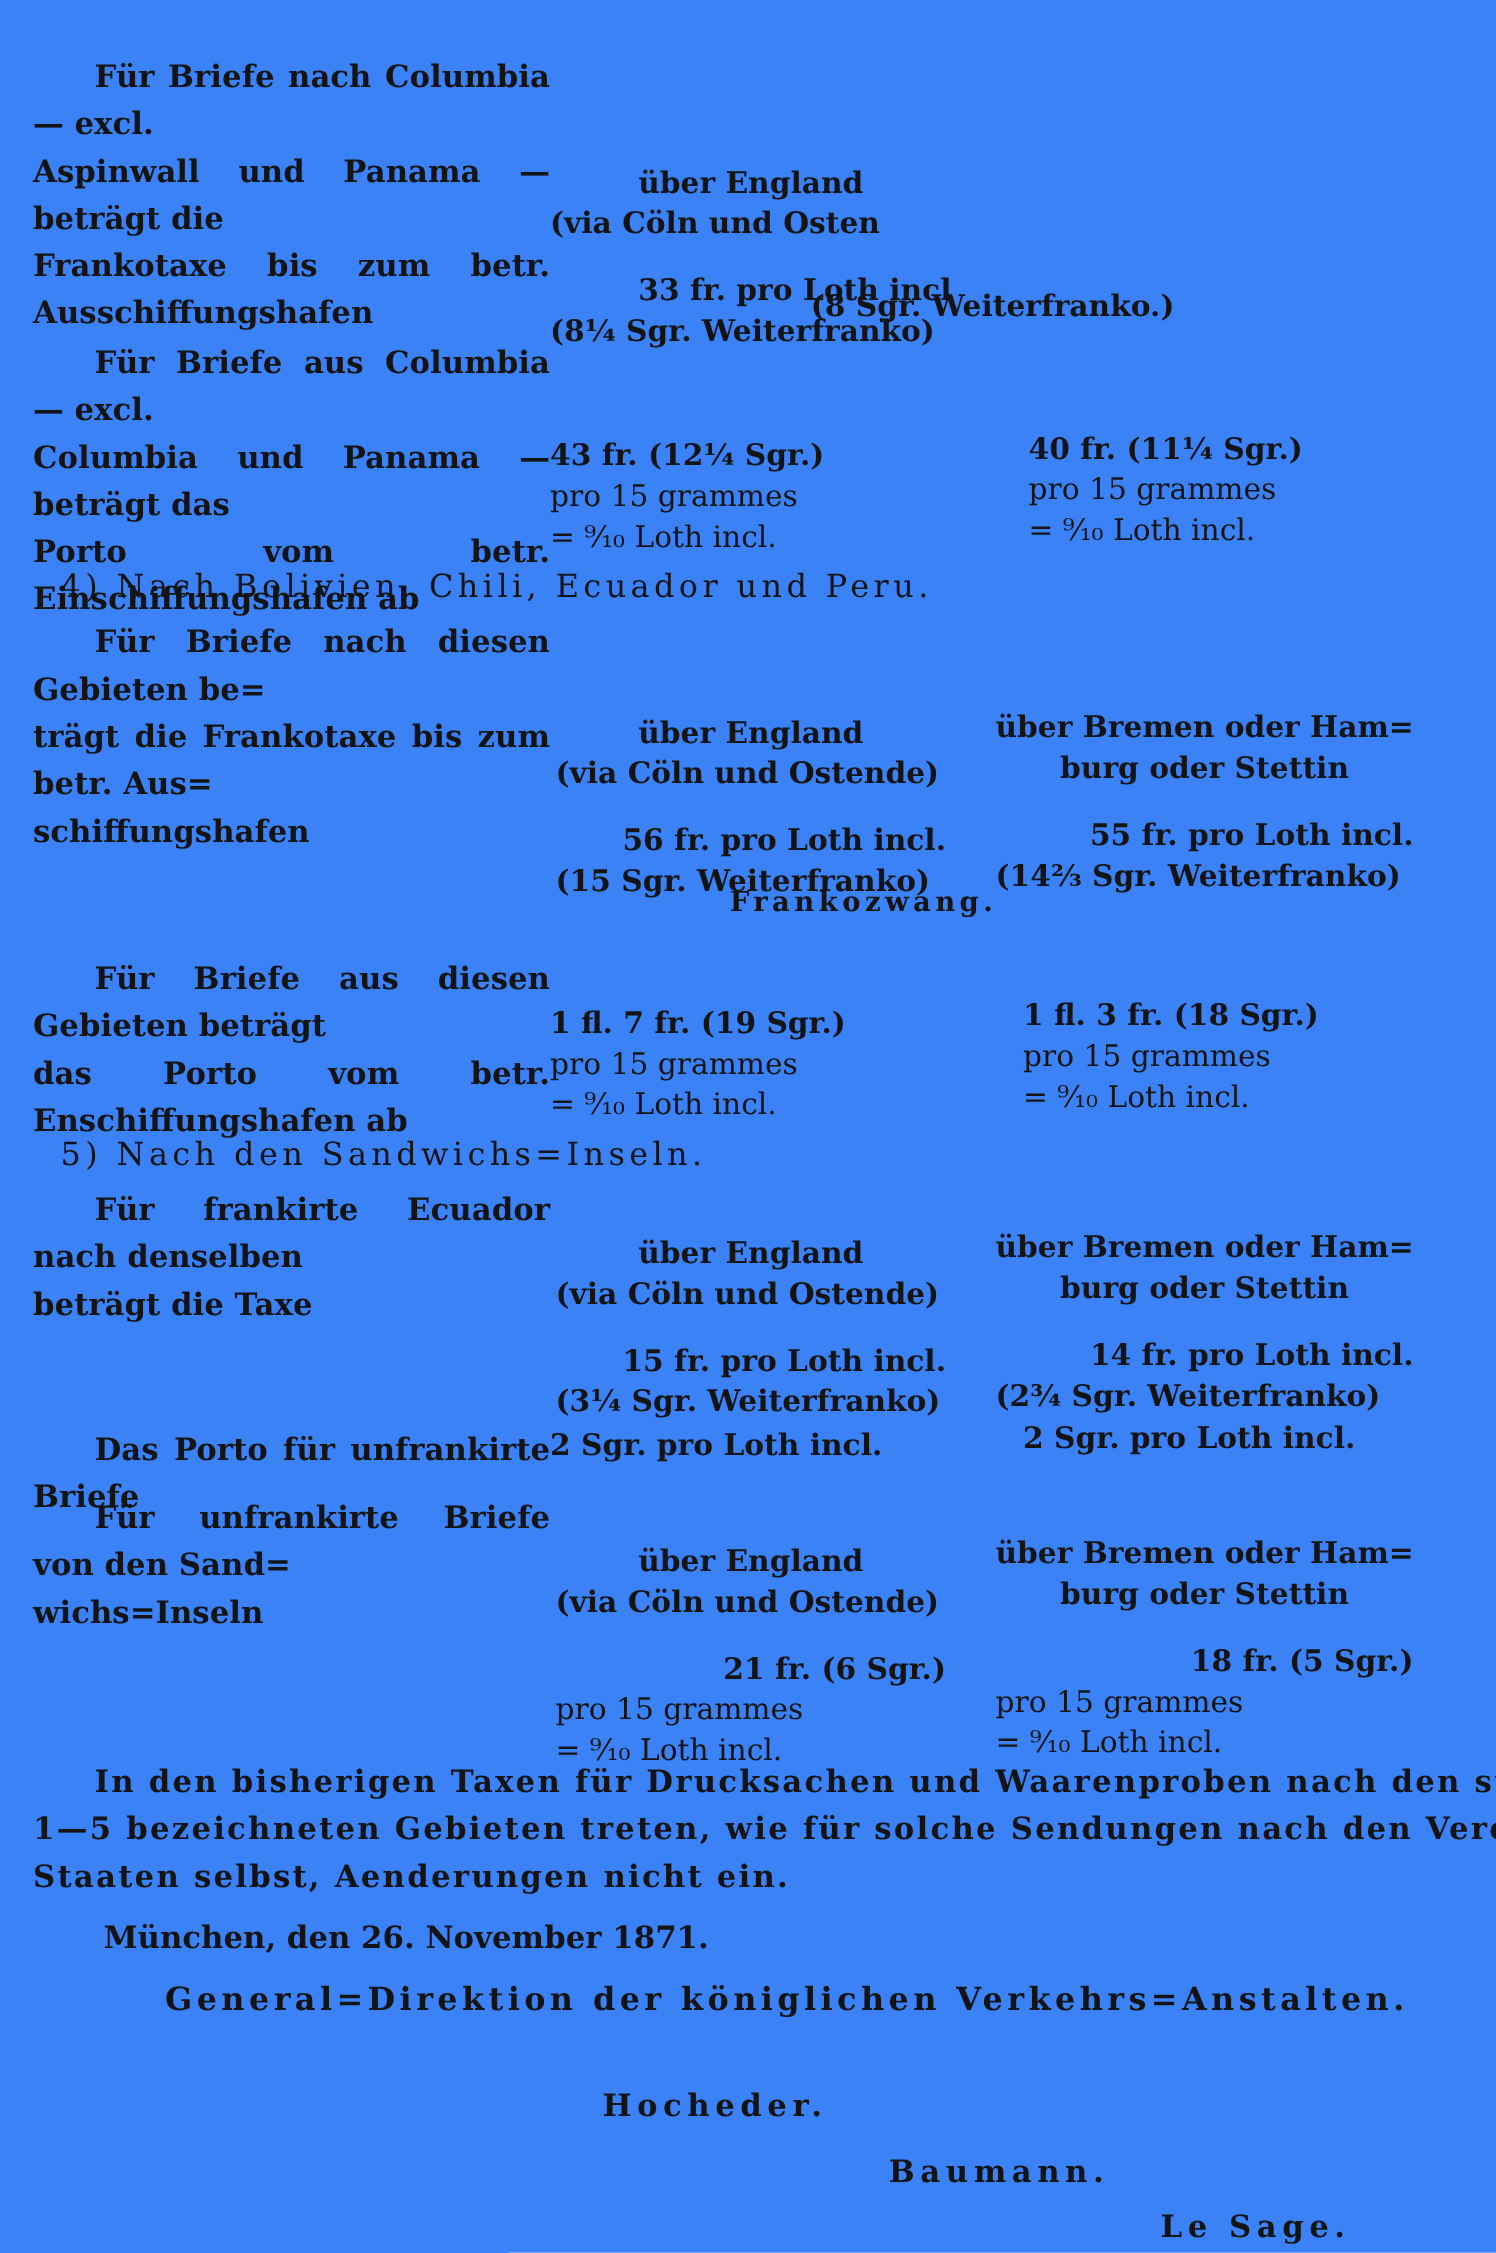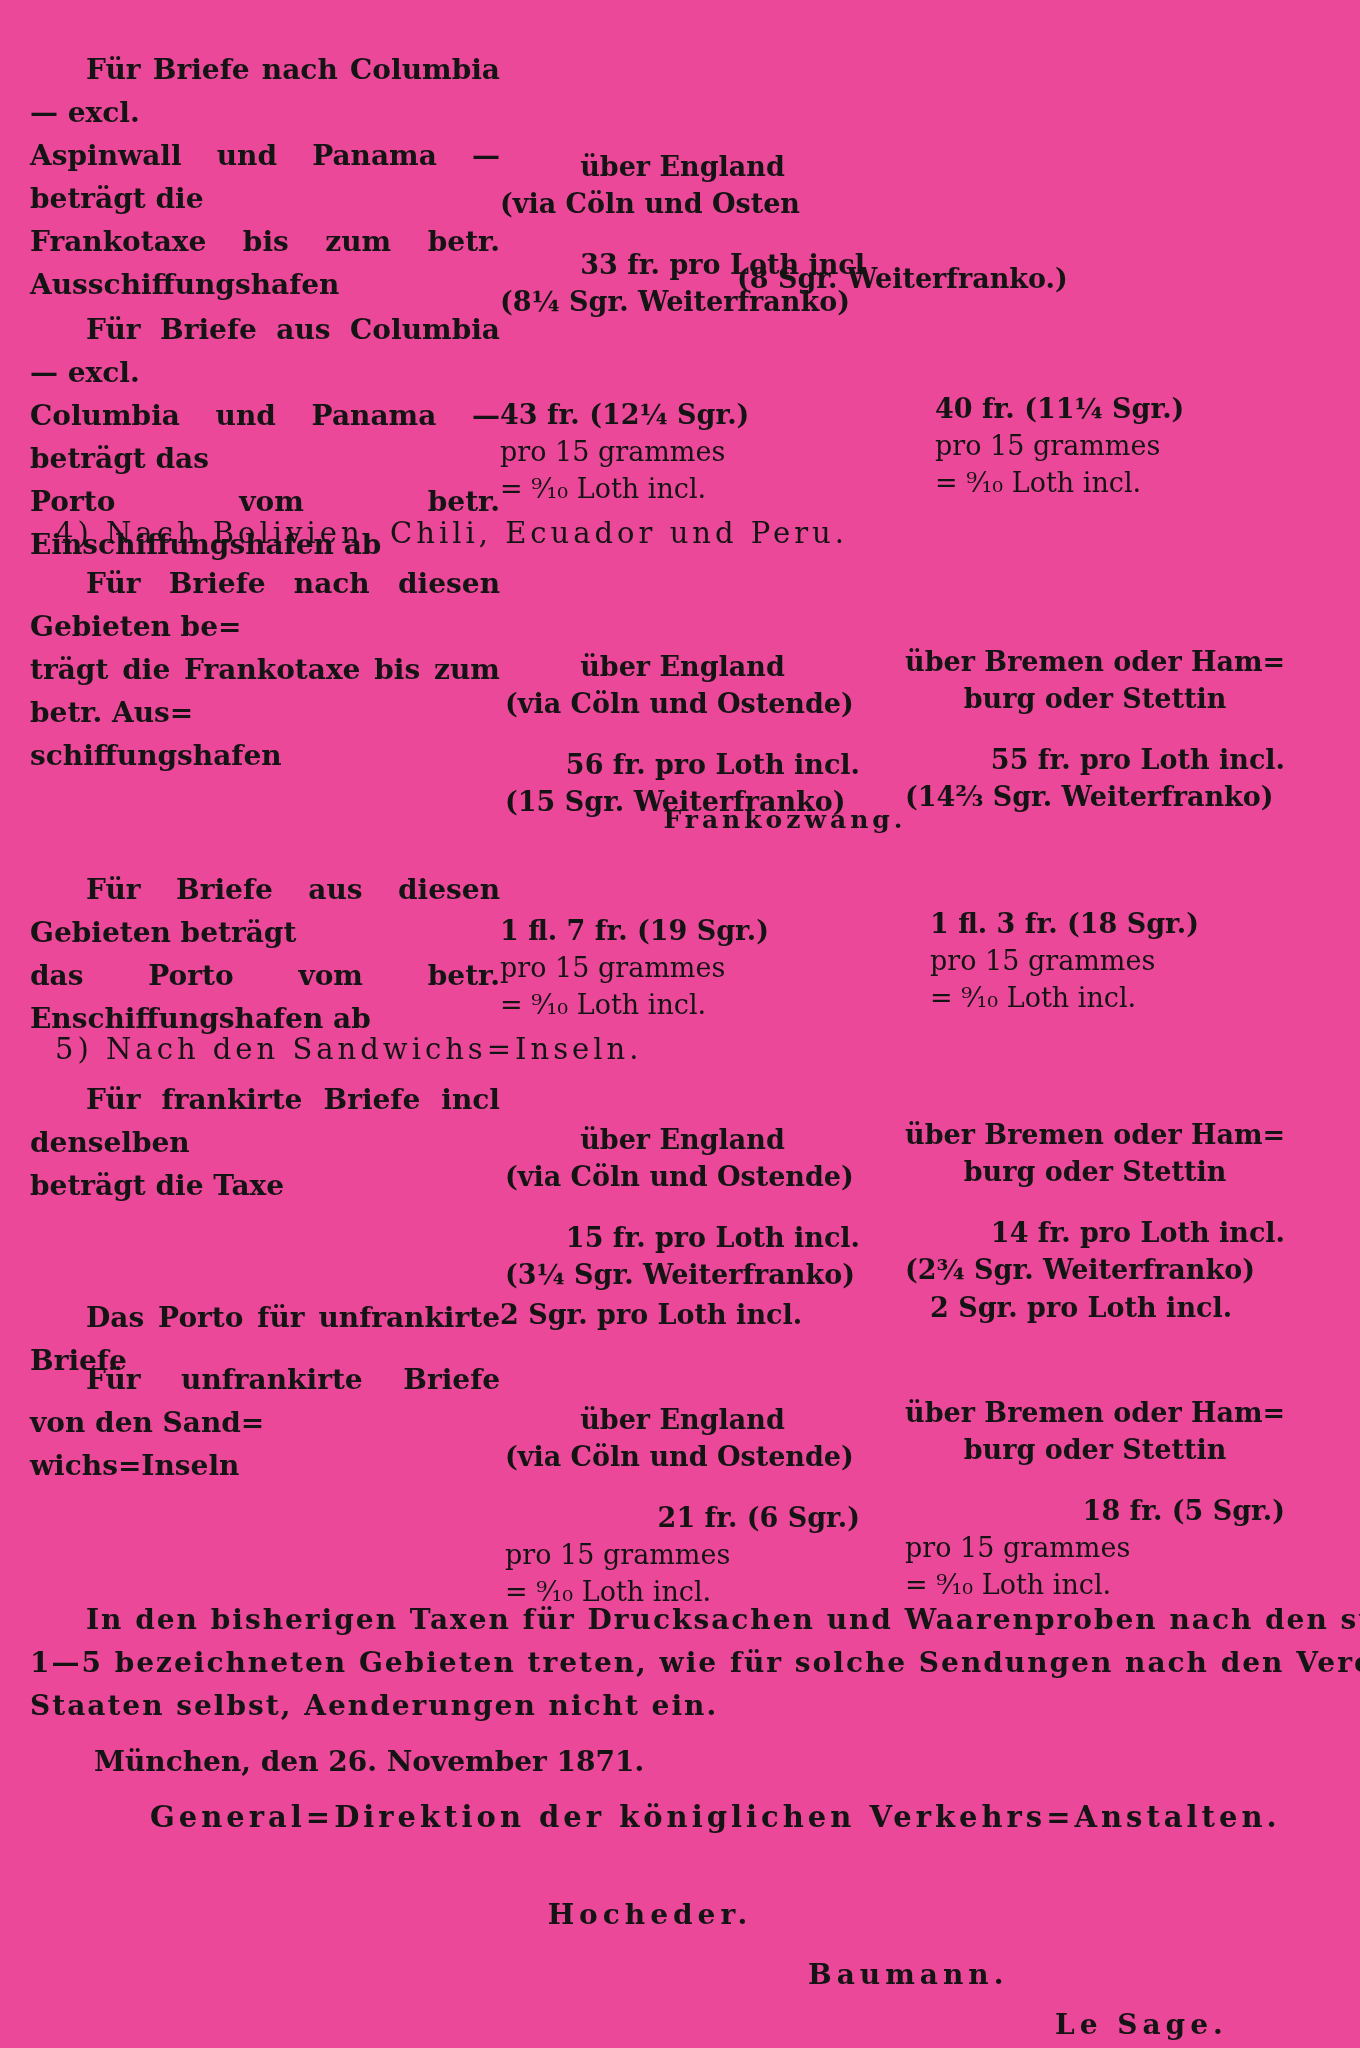--- a/index.html
+++ b/index.html
@@ -1,20 +1,20 @@
 <!DOCTYPE html>
 <html><head>
 <meta charset="utf-8">
 <style>
   html,body{margin:0;padding:0;background:#e8e8e4;}
   .page{
     position:relative;
     width:1360px;height:2048px;
     margin:0 auto;
-    background:#ec4899;
+    background:#3b82f6;
     color:#141414;
     font-family:"DejaVu Serif", serif;
     overflow:hidden;
   }
   .abs{position:absolute;}
   .ln{font-size:28px;line-height:43px;font-weight:bold;white-space:nowrap;}
   .left{width:470px;}
   .left .ln{white-space:normal;text-align:justify;}
   .indent{text-indent:56px;}
   .col .ln{font-size:27px;line-height:37px;}
@@ -98,21 +98,21 @@
   </div>
   <div class="abs col" style="left:930px;top:905px;">
     <div class="ln">1 fl. 3 fr. (18 Sgr.)</div>
     <div class="ln rom">pro 15 grammes</div>
     <div class="ln rom">= ⁹⁄₁₀ Loth incl.</div>
   </div>
 
   <div class="abs heading" style="left:55px;top:1032px;">5) Nach den Sandwichs=Inseln.</div>
 
   <div class="abs left" style="left:30px;top:1078px;">
-    <div class="ln indent">Für frankirte Briefe incl denselben</div>
+    <div class="ln indent">Für frankirte Ecuador nach denselben</div>
     <div class="ln">beträgt die Taxe</div>
   </div>
   <div class="abs col" style="left:505px;top:1121px;width:355px;">
     <div class="ln c">über England</div>
     <div class="ln">(via Cöln und Ostende)</div>
     <div class="ln gap">15 fr. pro Loth incl.</div>
     <div class="ln">(3¼ Sgr. Weiterfranko)</div>
   </div>
   <div class="abs col" style="left:905px;top:1116px;width:380px;">
     <div class="ln c">über Bremen oder Ham=</div>

